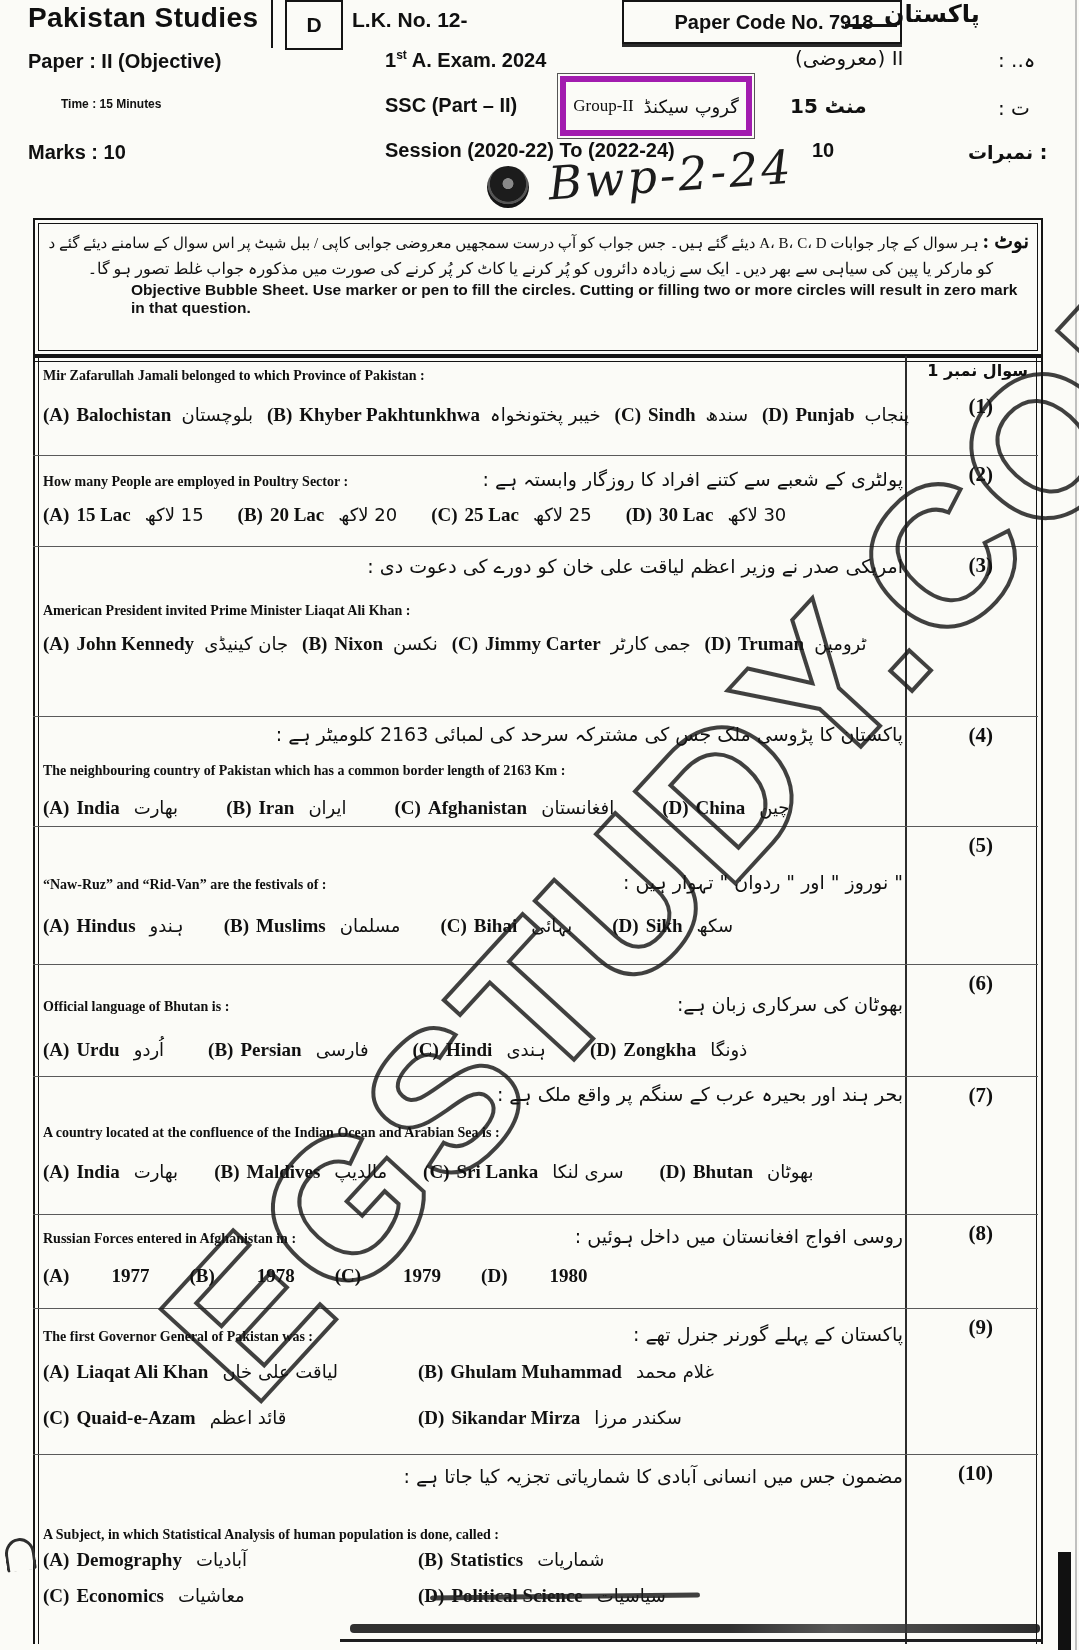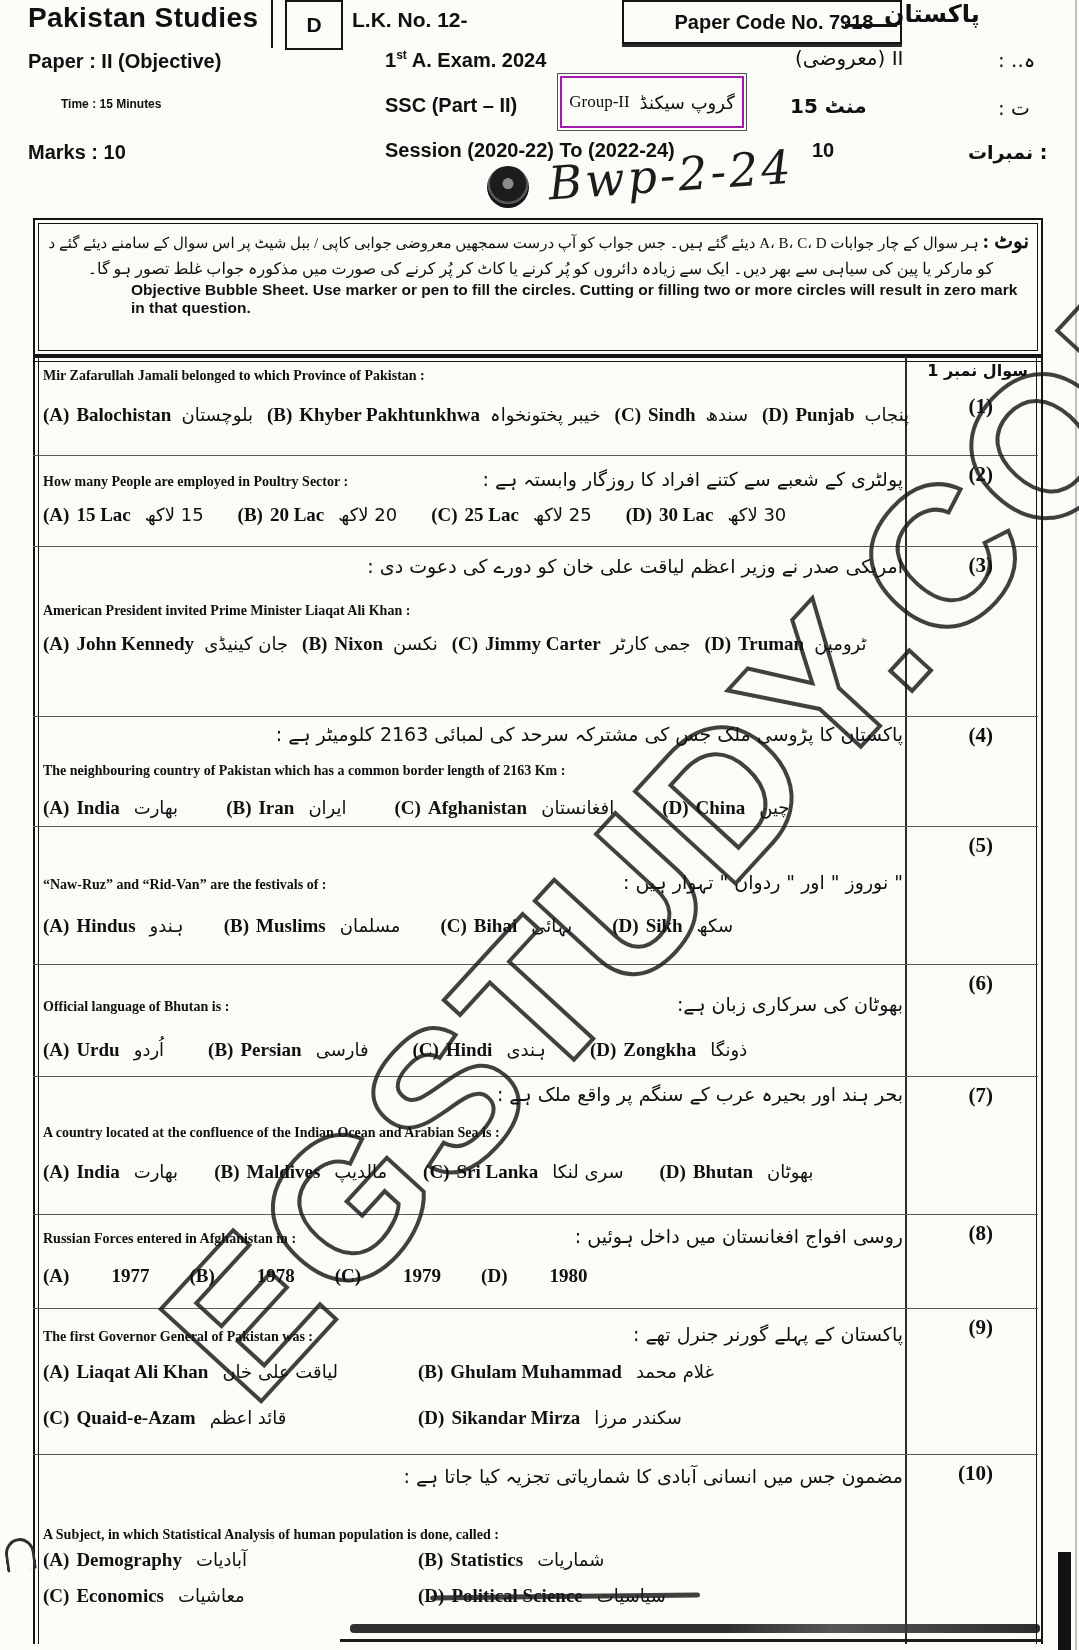--- a/index.html
+++ b/index.html
@@ -20,21 +20,21 @@
   .mast      { left:884px; top:0px; font-size:24px; font-weight:bold; }
   .mastline  { left:845px; top:24px; width:52px; height:3px; background:#141414; }
   .l-paper   { left:28px; top:50px; font-size:20px; }
   .l-exam    { left:385px; top:48px; font-size:20px; }
   .l-exam sup{ font-size:12px; }
   .l-exam .rest { margin-left:5px; }
   .l-paper-ur{ left:795px; top:46px; font-size:20px; }
   .frag1     { left:998px; top:48px; font-size:20px; }
   .l-time    { left:41px; top:97px; font-size:12px;margin-left:20px; }
   .l-ssc     { left:385px; top:94px; font-size:20px; }
-  .groupbox  { left:560px; top:76px; width:180px; height:48px; border:2px solid #a21caf;
+  .groupbox  { left:560px; top:76px; width:180px; height:48px; border:6px solid #a21caf;
                box-shadow:0 0 0 2px #fbfbf7, 0 0 0 3px #555;
                display:flex; align-items:center; justify-content:center; gap:10px; }
   .g-en      { font-family:"Liberation Serif",serif; font-size:17px; }
   .g-ur      { font-size:18px; }
   .l-time-ur { left:790px; top:94px; font-size:20px; font-weight:bold; }
   .frag2     { left:998px; top:96px; font-size:20px; }
   .l-marks   { left:28px; top:141px; font-size:20px; }
   .l-session { left:385px; top:139px; font-size:20px; }
   .l-marks-val { left:812px; top:139px; font-size:20px; }
   .l-marks-ur  { left:968px; top:141px; font-size:19px; font-weight:bold; }

